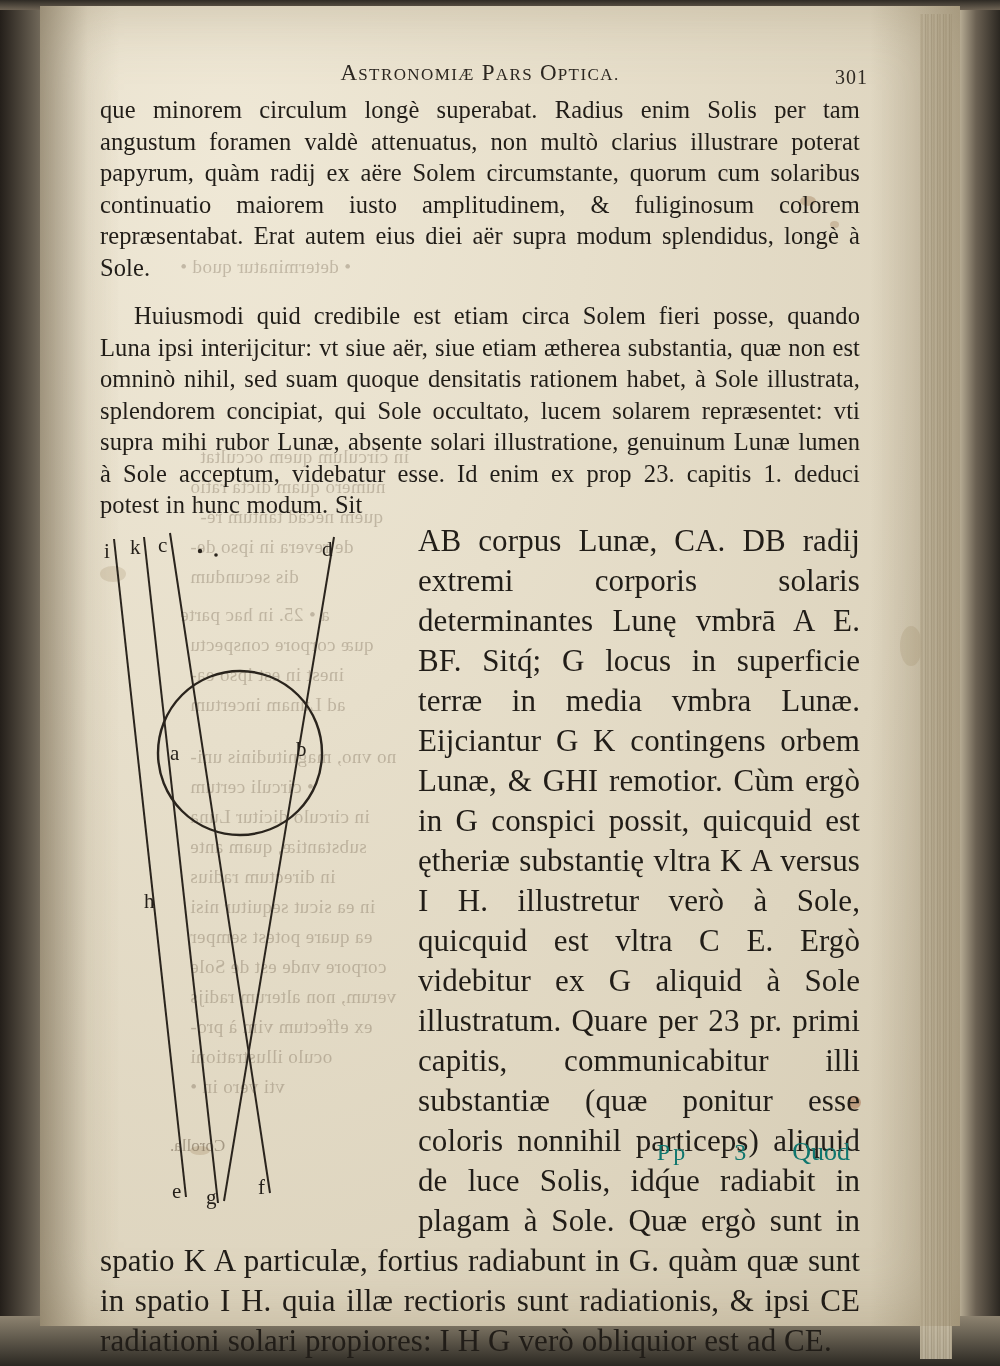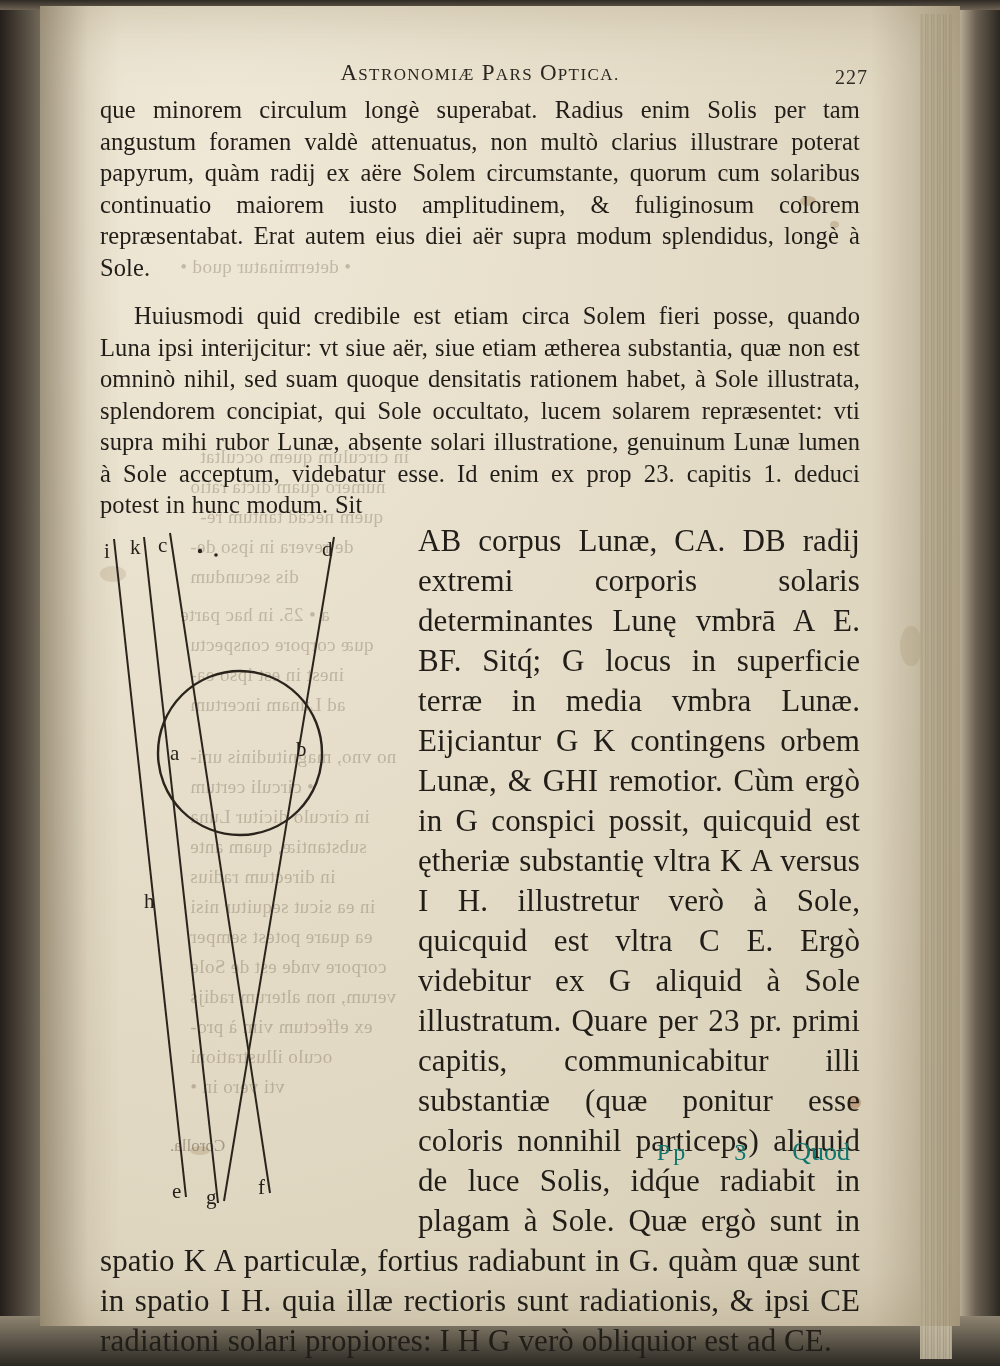--- a/index.html
+++ b/index.html
@@ -238,21 +238,21 @@
 
     <div class="edge-block"></div>
   </div>
 
   <div id="content">
 
     <div class="running-head">
       <span class="rh-text">
         A<span class="sc">STRONOMIÆ</span> P<span class="sc">ARS</span> O<span class="sc">PTICA.</span>
       </span>
-      <span class="folio">227</span>
+      <span class="folio">301</span>
     </div>
 
     <p class="para" id="para1">que minorem circulum longè superabat. Radius enim Solis per tam angustum foramen valdè attenuatus, non multò clarius illustrare poterat papyrum, quàm radij ex aëre Solem circumstante, quorum cum solaribus continuatio maiorem iusto amplitudinem, &amp; fuliginosum colorem repræsentabat. Erat autem eius diei aër supra modum splendidus, longè à Sole.</p>
 
     <p class="para indent" id="para2">Huiusmodi quid credibile est etiam circa Solem fieri posse, quando Luna ipsi interijcitur: vt siue aër, siue etiam ætherea substantia, quæ non est omninò nihil, sed suam quoque densitatis rationem habet, à Sole illustrata, splendorem concipiat, qui Sole occultato, lucem solarem repræsentet: vti supra mihi rubor Lunæ, absente solari illustratione, genuinum Lunæ lumen à Sole acceptum, videbatur esse. Id enim ex prop 23. capitis 1. deduci potest in hunc modum. Sit</p>
 
     <div id="wrap-block">
 
       <div id="figure">
         <svg width="300" height="700" viewBox="0 0 300 700">

